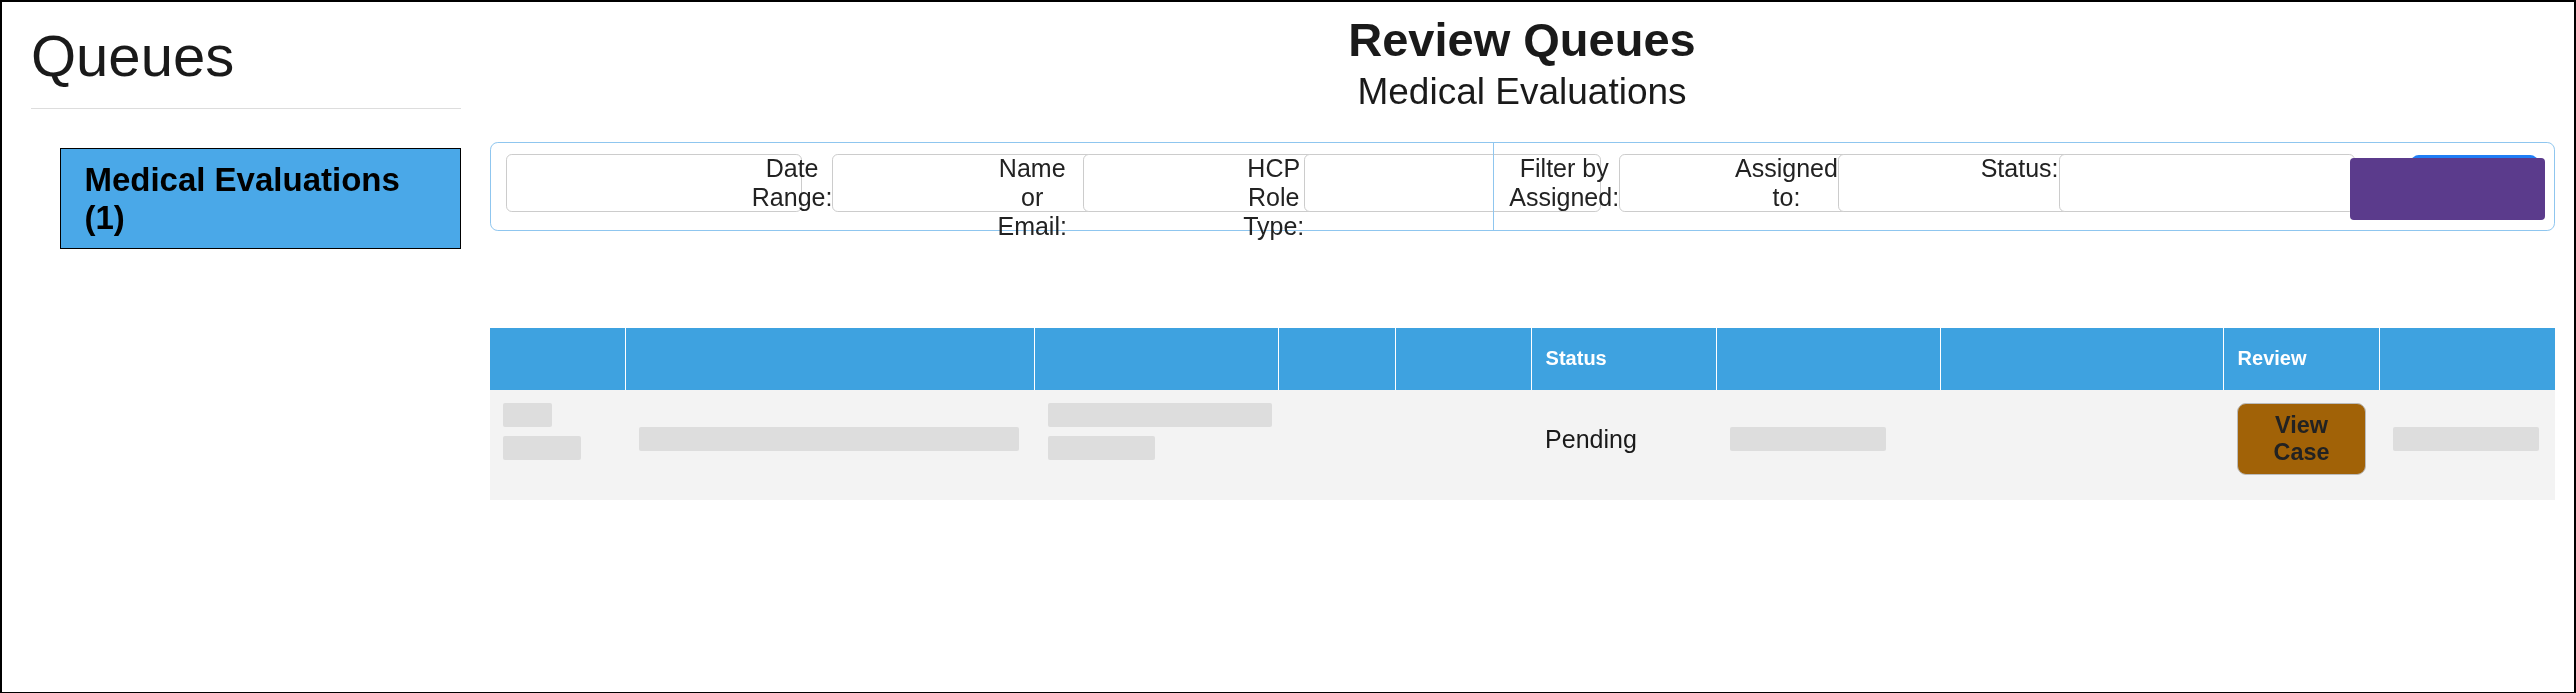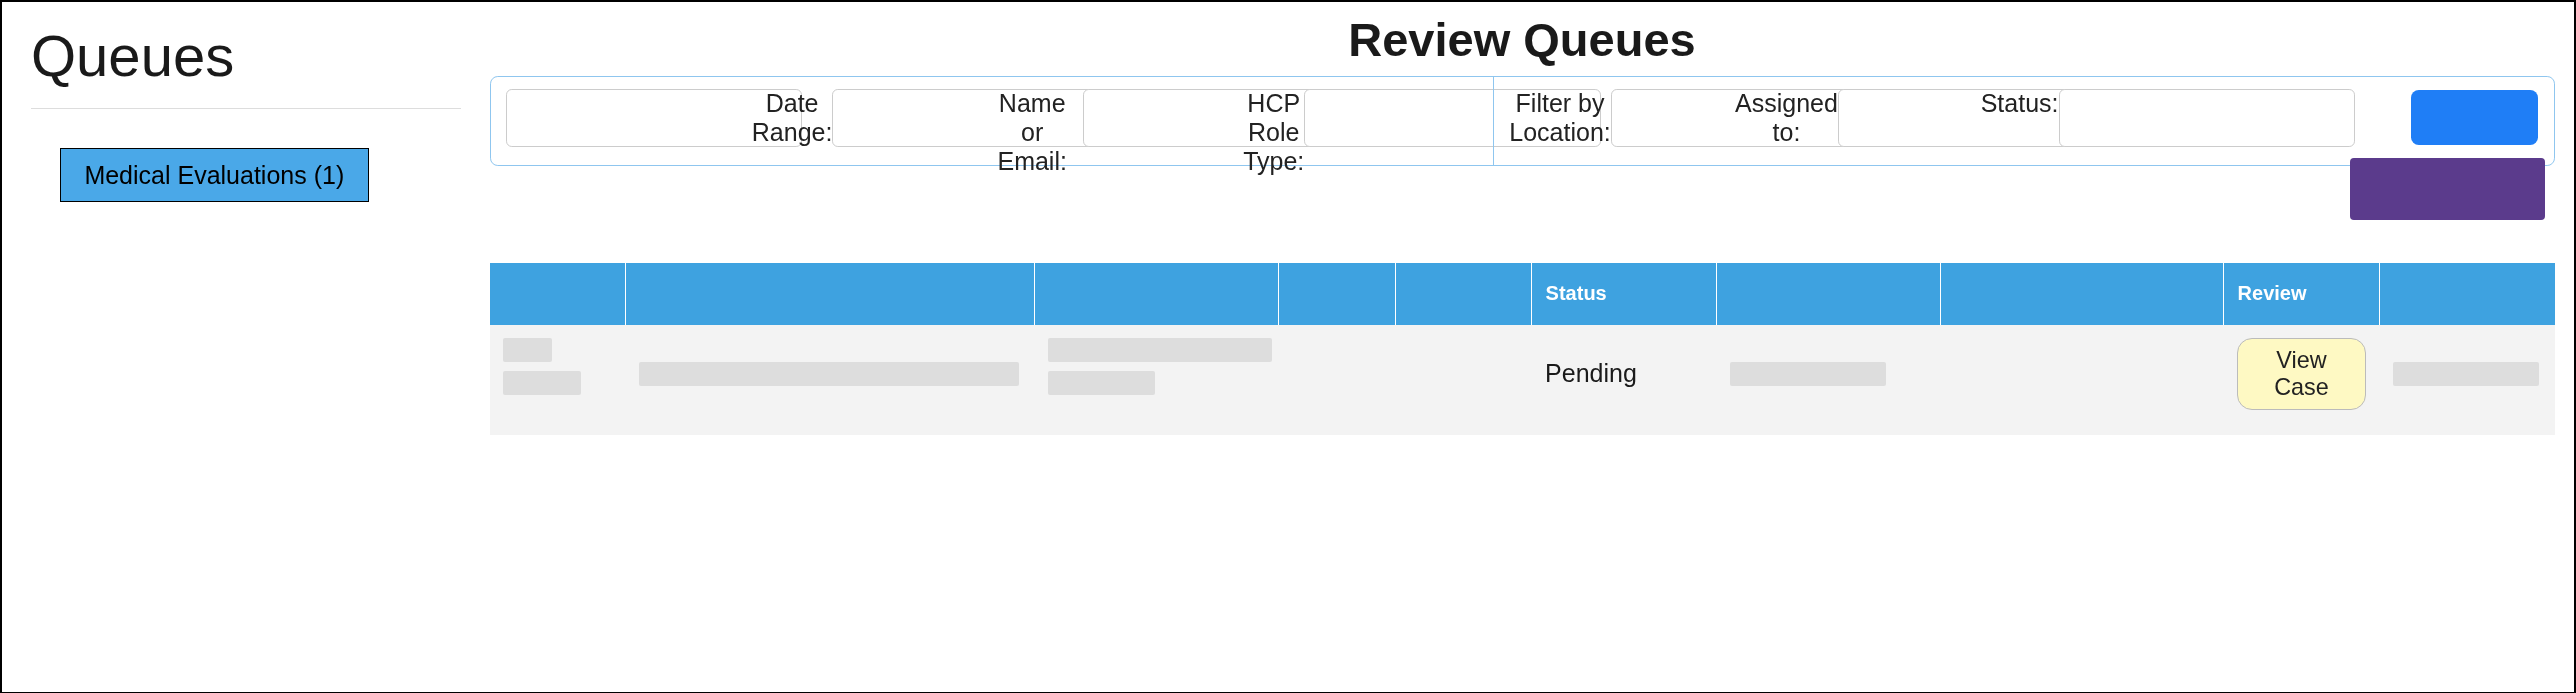--- a/index.html
+++ b/index.html
@@ -29,22 +29,22 @@
     color: #1a1a1a;
     padding-bottom: 19.5px;
     border-bottom: 1px solid #ddd;
     margin-bottom: 39px;
   }
   .queue-item {
     display: inline-block;
     background: #4aa8e8;
     border: 1.9px solid #000;
     padding: 11.7px 23.4px;
-    font-size: 25px;
-    font-weight: 400;
+    font-size: 33px;
+    font-weight: 700;
     color: #000;
     cursor: pointer;
     margin-left: 29px;
   }
   .main {
     flex: 1;
     padding: 9.7px 19.5px 19.5px 0;
     position: relative;
   }
   .page-title {
@@ -141,44 +141,46 @@
     vertical-align: top;
     font-size: 25px;
   }
   .redact {
     background: #ddd;
     height: 23.4px;
     border-radius: 1.9px;
     display: block;
   }
   .view-case-btn {
-    background: #fef9c3;
+    background: #a16207;
     border: 1px solid #bbb;
-    border-radius: 15px;
+    border-radius: 9px;
     padding: 7.8px 15.6px;
     font-size: 23.4px;
     cursor: pointer;
     color: #222;
+    font-weight: bold;
   }
 </style>
 </head>
 <body>
 
 <div class="frame">
   <div class="layout">
 
     <aside class="sidebar">
       <h1 class="sidebar-title">Queues</h1>
       <div class="queue-item">
         <span>Medical Evaluations (1)</span>
       </div>
     </aside>
 
     <main class="main">
       <h1 class="page-title">Review Queues</h1>
+      <h2 class="page-subtitle">Medical Evaluations</h2>
 
       <button class="purple-btn"></button>
 
       <div class="filters">
         <div class="filter-group" style="width:234px;">
           <label class="filter-label"></label>
           <input class="filter-input" style="">
         </div>
         <div class="filter-group" style="width:234px;">
           <label class="filter-label">Date Range:</label>
@@ -187,21 +189,21 @@
         <div class="filter-group" style="width:234px;gap:16px;">
           <label class="filter-label">Name or Email:</label>
           <input class="filter-input" style="">
         </div>
         <div class="filter-group" style="width:234px;">
           <label class="filter-label">HCP Role Type:</label>
           <input class="filter-input" style="">
         </div>
         <div class="vsep"></div>
         <div class="filter-group" style="width:214px;">
-          <label class="filter-label">Filter by Location:</label>
+          <label class="filter-label">Filter by Assigned:</label>
           <input class="filter-input" style="">
         </div>
         <div class="filter-group" style="width:234px;">
           <label class="filter-label">Assigned to:</label>
           <input class="filter-input" style="">
         </div>
         <div class="filter-group" style="width:234px;">
           <label class="filter-label" style="text-align:left;">Status:</label>
           <input class="filter-input" style="">
         </div>

